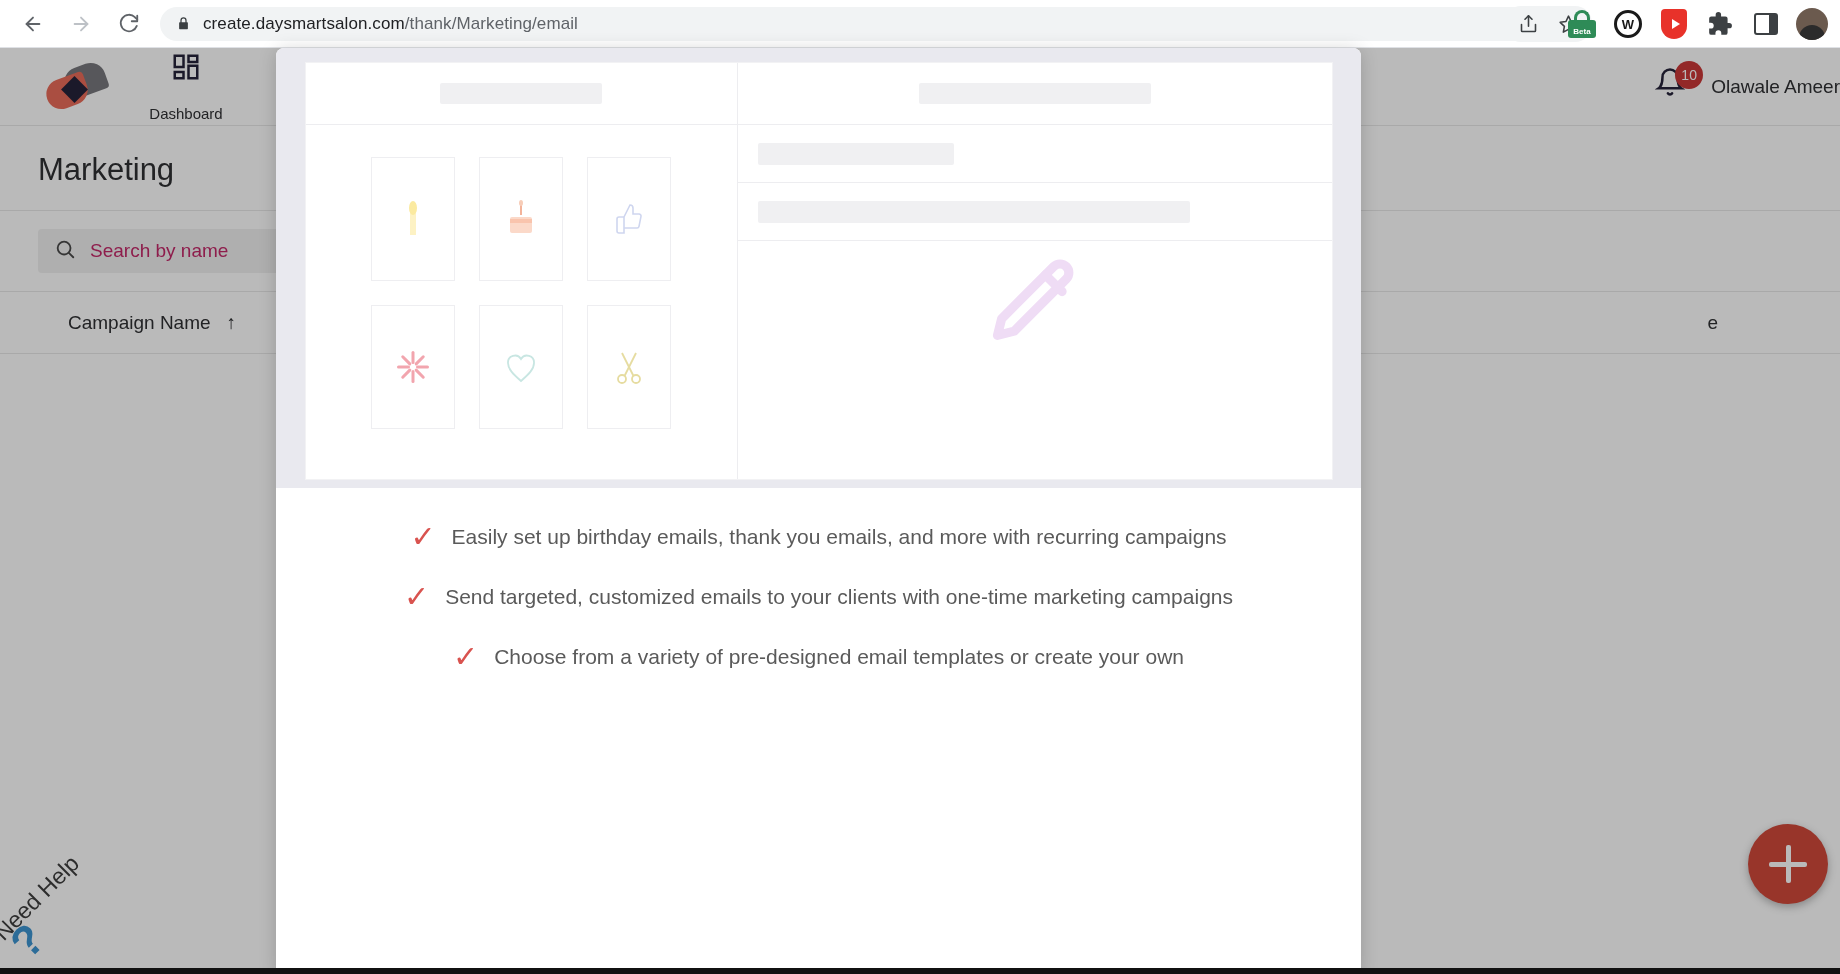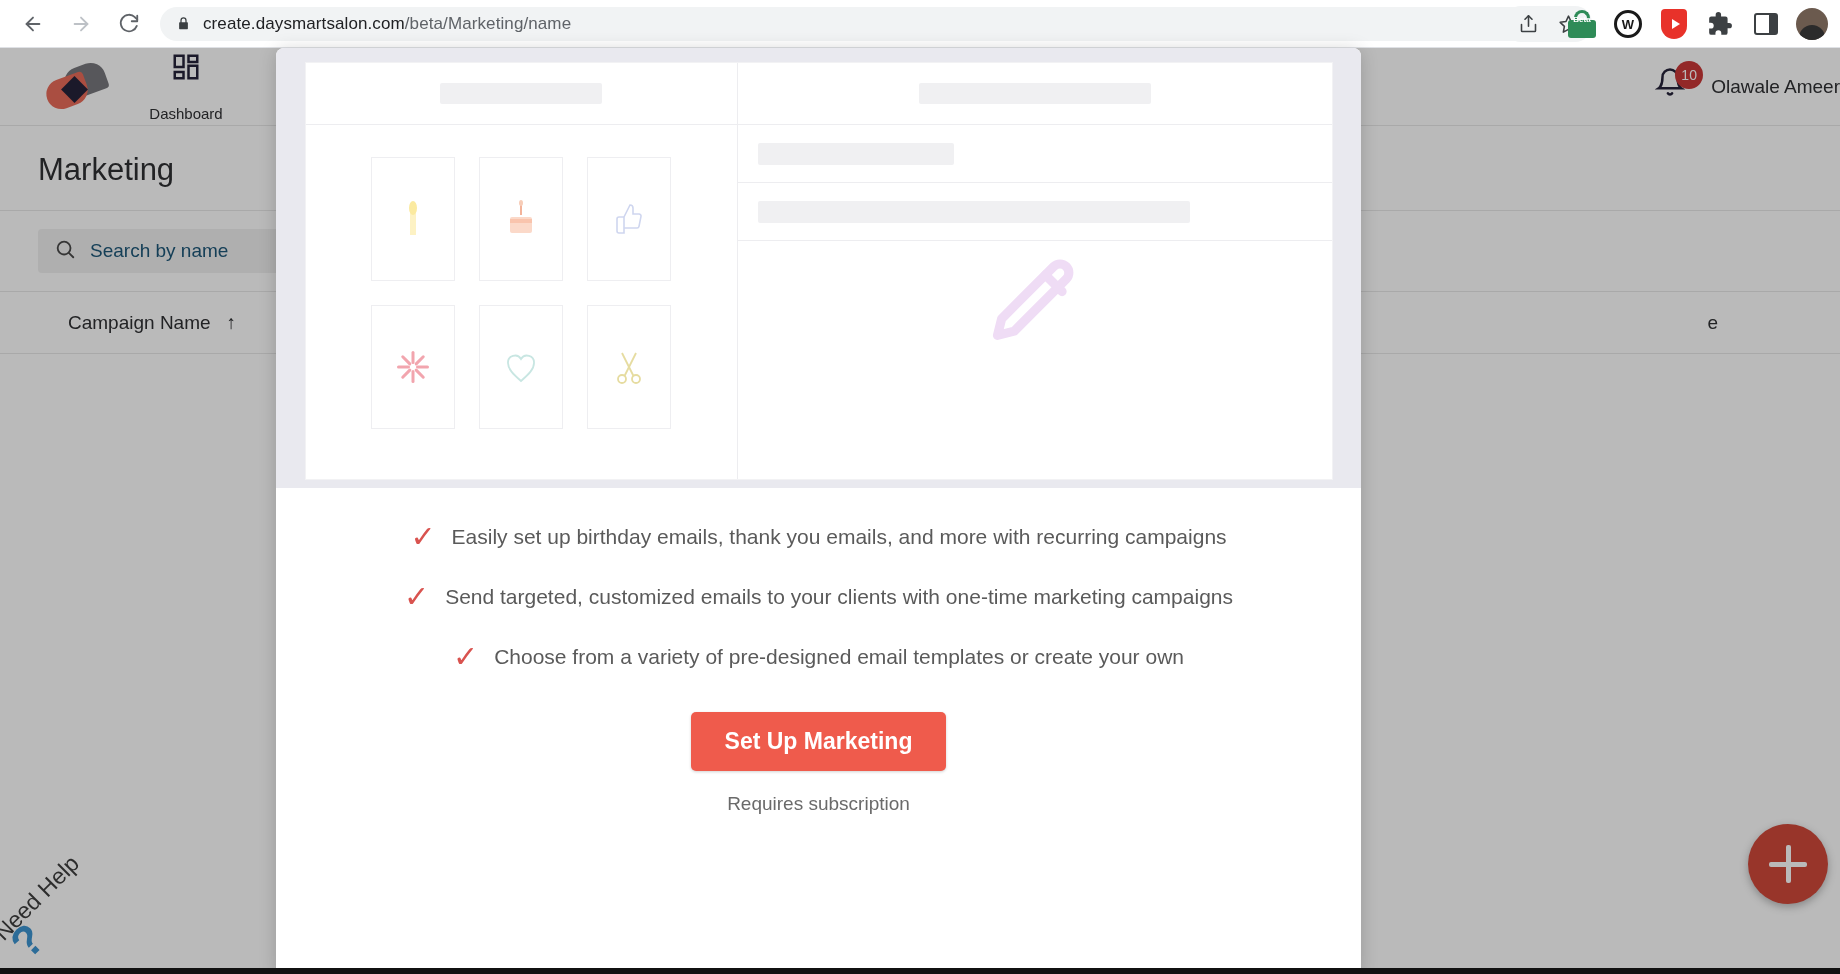--- a/index.html
+++ b/index.html
@@ -71,21 +71,21 @@
   .beta-lock-body {
     position: absolute; left: 0; bottom: 0; width: 28px; height: 18px;
     background: #2e8b57; border-radius: 3px;
   }
   .beta-lock-shackle {
     position: absolute; left: 6px; top: 0; width: 16px; height: 14px;
     border: 3px solid #2e8b57; border-bottom: none;
     border-radius: 8px 8px 0 0;
   }
   .beta-label {
-    position: absolute; left: 0; bottom: 12px; width: 28px;
+    position: absolute; left: 0; bottom: 0; width: 28px;
     font-size: 8px; font-weight: bold; color: #fff; text-align: center;
     line-height: 12px;
   }
   .ext-w {
     width: 28px; height: 28px; border-radius: 50%;
     border: 3px solid #1a1a1a; color: #1a1a1a;
     display: flex; align-items: center; justify-content: center;
     font-size: 13px; font-weight: bold;
   }
   .ext-shield {
@@ -179,21 +179,21 @@
   .toolbar-row {
     border-top: 1px solid #e6e6e6;
     padding: 18px 0 18px 38px;
     display: flex; align-items: center;
   }
   .search-box {
     width: 400px; height: 44px; background: #efefef;
     border-radius: 4px; display: flex; align-items: center;
     padding: 0 16px; gap: 14px;
   }
-  .search-placeholder { font-size: 19px; color: #0c4a6e; }
+  .search-placeholder { font-size: 19px; color: #be185d; }
   .table-head {
     border-top: 1px solid #e6e6e6;
     height: 62px; display: flex; align-items: center;
     padding-left: 68px;
   }
   .col-head { font-size: 19px; color: #202124; display: flex; align-items: center; gap: 16px; }
   .col-head-right {
     position: absolute; right: 122px; font-size: 19px; color: #202124;
   }
   .table-body { border-top: 1px solid #e6e6e6; height: 400px; }
@@ -368,21 +368,21 @@
         </svg>
     </div>
   </div>
 
   <div class="omnibox">
     <span class="lock-icon">
       <svg width="15" height="17" viewBox="0 0 24 24" fill="currentColor">
           <path d="M12 2a5 5 0 0 0-5 5v3H6a1 1 0 0 0-1 1v9a1 1 0 0 0 1 1h12a1 1 0 0 0 1-1v-9a1 1 0 0 0-1-1h-1V7a5 5 0 0 0-5-5zm-3 5a3 3 0 1 1 6 0v3H9V7z"></path>
         </svg>
     </span>
-    <span class="url-text"><span>create.daysmartsalon.com</span><span class="dim">/beta/Marketing/name</span></span>
+    <span class="url-text"><span>create.daysmartsalon.com</span><span class="dim">/thank/Marketing/email</span></span>
   </div>
 
   <div class="omni-right">
     <div class="icon-btn">
       <svg width="21" height="21" viewBox="0 0 24 24" fill="none" stroke="currentColor" stroke-width="1.8" stroke-linecap="round" stroke-linejoin="round">
           <path d="M4 12v7a1 1 0 0 0 1 1h14a1 1 0 0 0 1-1v-7"></path>
           <polyline points="16 6 12 2 8 6"></polyline>
           <line x1="12" y1="2" x2="12" y2="14"></line>
         </svg>
     </div>
@@ -593,20 +593,16 @@
       <div class="bullet">
         <span class="check">✓</span>
         <span>Send targeted, customized emails to your clients with one-time marketing campaigns</span>
       </div>
       <div class="bullet">
         <span class="check">✓</span>
         <span>Choose from a variety of pre-designed email templates or create your own</span>
       </div>
     </div>
 
-    <div class="cta-wrap">
-      <button class="cta">Set Up Marketing</button>
-      <div class="cta-sub">Requires subscription</div>
-    </div>
   </div>
 </div>
 
 <div class="taskbar"></div>
 
 </body></html>

